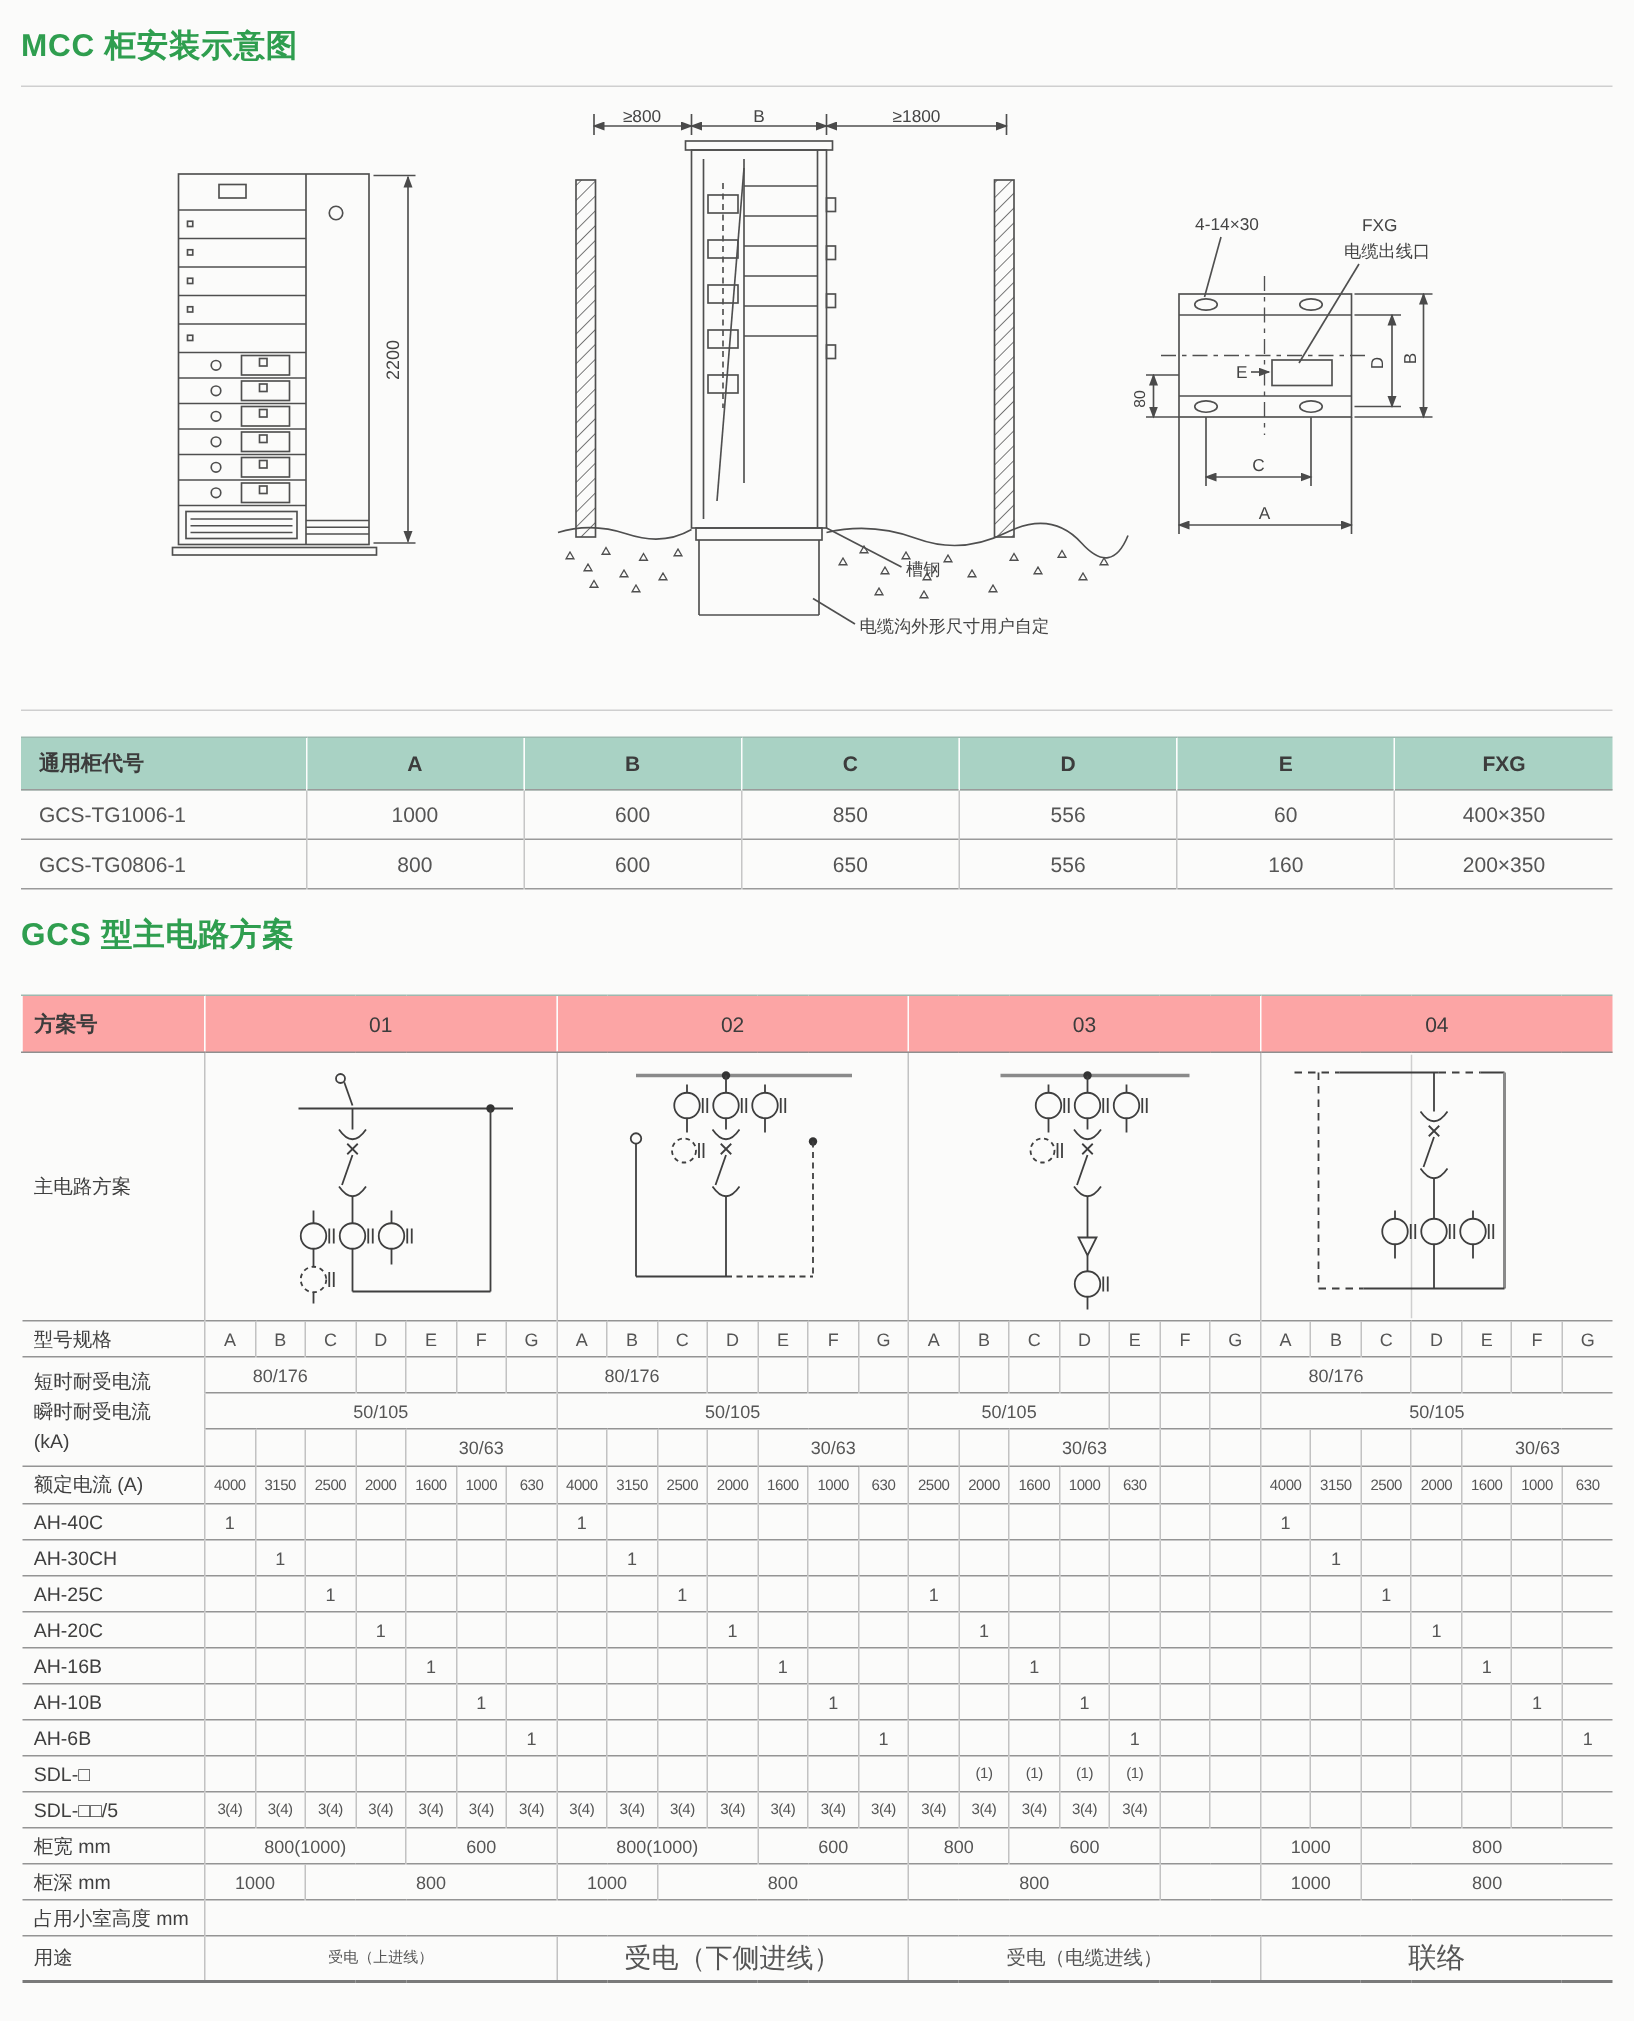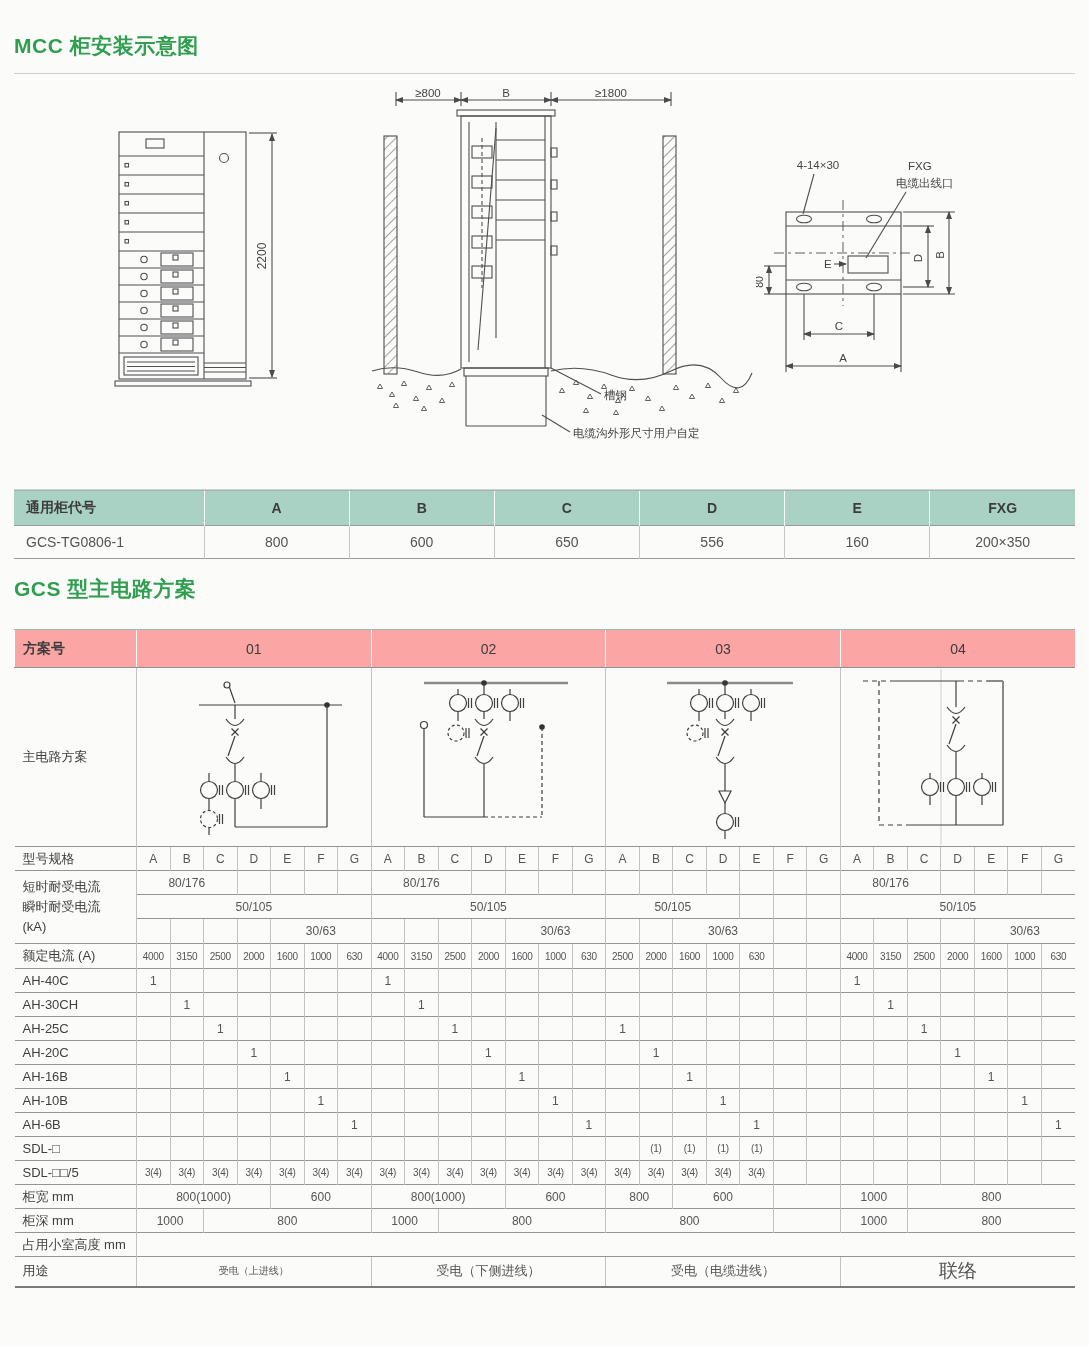--- a/index.html
+++ b/index.html
@@ -1,28 +1,28 @@
 <!DOCTYPE html>
 <html><head>
 <meta charset="utf-8">
 <style>
   html,body{margin:0;padding:0;background:#fbfbfa;}
   body{width:1089px;font-family:"Liberation Sans","DejaVu Sans",sans-serif;color:#4a4a4a;}
   .page{padding:16px 14px 10px 14px;}
-  .sec-title{color:#2f9e4f;font-size:21px;font-weight:bold;letter-spacing:.5px;margin-top:16px;}
+  .sec-title{color:#2f9e4f;font-size:21px;font-weight:bold;letter-spacing:.5px;}
   .rule{border:0;border-top:1px solid #cfcfcf;margin:13px 0 0 0;}
   
   .draw-wrap{position:relative;height:402px;}
   .draw-wrap svg{position:absolute;}
   #fv{left:100px;top:52px;}
   #sv{left:352px;top:14px;}
   #pv{left:742px;top:70px;}
   svg text{font-family:"Liberation Sans","DejaVu Sans",sans-serif;fill:#444;}
   
-  table.cab{width:100%;border-collapse:collapse;table-layout:fixed;border-bottom:1px solid #9a9a9a;font-size:14px;}
+  table.cab{width:100%;border-collapse:collapse;table-layout:fixed;margin-top:17px;border-bottom:1px solid #9a9a9a;font-size:14px;}
   .cab th{background:#a9d2c4;height:32px;font-weight:bold;color:#3c3c3c;border-left:1px solid #fdfdfd;border-top:1px solid #9db9af;}
   .cab th:first-child{border-left:none;text-align:left;padding-left:12px;}
   .cab td{height:30px;text-align:center;border-top:1px solid #9a9a9a;border-left:1px solid #c6c6c6;color:#555;}
   .cab td:first-child{border-left:none;text-align:left;padding-left:12px;}
   
   table.sch{width:100%;border-collapse:collapse;table-layout:fixed;margin-top:26px;border-bottom:2px solid #7a7a7a;font-size:12px;}
   .sch td{border-top:1px solid #949494;border-left:1px solid #c2c2c2;text-align:center;color:#555;padding:0;}
   .sch tr.hd td{background:#fca5a5;height:37px;border-left:1px solid #fdfdfd;border-top:1px solid #9db9af;border-bottom:1px solid #8f8f8f;color:#3c3c3c;font-size:14px;}
   .sch tr.hd td.lbl{font-weight:bold;}
   .sch td.lbl{border-left:none;text-align:left;padding-left:8px;font-size:13px;color:#3f3f3f;}
@@ -232,20 +232,29 @@
       </colgroup>
     <tbody>
         <tr>
       <th>通用柜代号</th>
           <th>A</th>
           <th>B</th>
           <th>C</th>
           <th>D</th>
           <th>E</th>
           <th>FXG</th>
+    </tr>
+    <tr>
+      <td>GCS-TG1006-1</td>
+          <td>1000</td>
+          <td>600</td>
+          <td>850</td>
+          <td>556</td>
+          <td>60</td>
+          <td>400×350</td>
     </tr>
     <tr>
       <td>GCS-TG0806-1</td>
           <td>800</td>
           <td>600</td>
           <td>650</td>
           <td>556</td>
           <td>160</td>
           <td>200×350</td>
     </tr>
@@ -879,20 +888,20 @@
     </tr>
 
     <tr class="r24">
       <td class="lbl">占用小室高度 mm</td>
       <td colspan="28"></td>
     </tr>
 
     <tr class="r30">
       <td class="lbl">用途</td>
       <td colspan="7" style="font-size:10px">受电（上进线）</td>
-      <td colspan="7" style="font-size:13px">受电（下侧进线）</td>
+      <td colspan="7" style="font-size:18px">受电（下侧进线）</td>
       <td colspan="7" style="font-size:13px">受电（电缆进线）</td>
       <td colspan="7" style="font-size:19px">联络</td>
     </tr>
   </tbody>
     </table>
 
 </div>
 
 </body></html>

